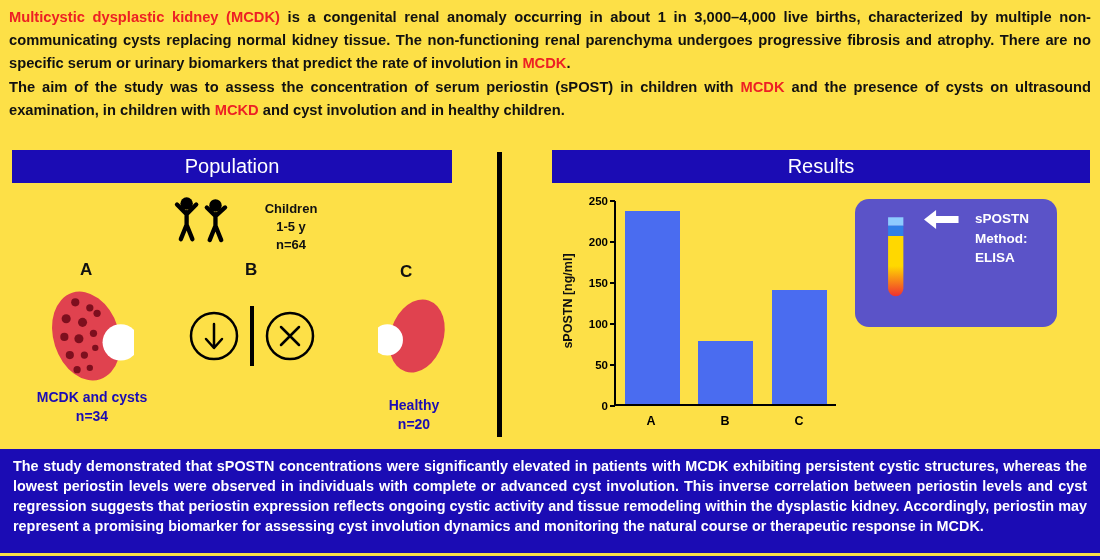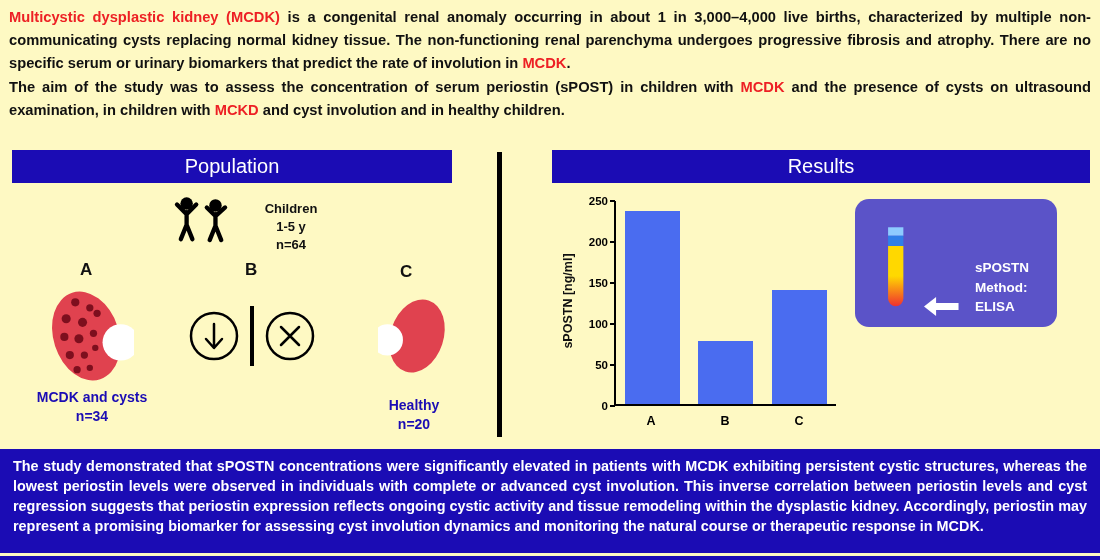--- a/index.html
+++ b/index.html
@@ -1,18 +1,18 @@
 <!DOCTYPE html>
 <html style="--navy: #1b0cb4; --red-text: #ed2024; --bar-blue: #4a6cf0; --purple-box: #5b53c8; --kidney-red: #e0424f; --cyst-dark: #7d0f1e;"><head>
 <meta charset="utf-8">
 <style>
   *{box-sizing:border-box;margin:0;padding:0}
   html,body{background:#fff}
   body{width:1100px;height:560px;font-family:"Liberation Sans",sans-serif;overflow:hidden}
-  .abstract{position:relative;width:1100px;height:560px;background:#fef9c3;overflow:hidden}
+  .abstract{position:relative;width:1100px;height:560px;background:#fde047;overflow:hidden}
 
   
   .intro{position:absolute;left:9px;top:6px;width:1082px;font-size:14.7px;font-weight:700;
          line-height:1.58;text-align:justify;color:#111}
   .intro p{margin:0}
   .red{color:var(--red-text)}
 
   
   .panel-header{position:absolute;height:33px;background:var(--navy);color:#fff;font-size:20px;
                 font-weight:400;text-align:center;line-height:33px}
@@ -48,21 +48,21 @@
   .y-axis{position:absolute;left:14px;top:8px;width:44px;height:205px}
   .ytick{position:absolute;right:6px;transform:translateY(50%);font-size:11.5px;font-weight:700}
   .ytick::after{content:"";position:absolute;right:-7px;top:50%;margin-top:-1px;width:5px;height:2px;background:#000}
   .plot{position:absolute;left:58px;top:8px;width:222px;height:205px;border-left:2px solid #000;
         border-bottom:2px solid #000;display:flex;align-items:flex-end;justify-content:space-around}
   .bar{width:55px;background:var(--bar-blue)}
   .x-labels{position:absolute;left:58px;top:221px;width:222px;display:flex;justify-content:space-around}
   .xlab{width:55px;text-align:center;font-weight:700;font-size:12.5px}
 
   .method-box{position:absolute;left:855px;top:199px;width:202px;height:128px;background:var(--purple-box);
-              border-radius:14px;display:flex;align-items:flex-end;padding:10px 28px;gap:16px}
+              border-radius:14px;display:flex;align-items:flex-start;padding:10px 28px;gap:16px}
   .method-text{color:#fff;font-weight:700;font-size:13.5px;line-height:1.45}
   .stats{position:absolute;left:856px;top:348px;width:216px;color:var(--navy);font-weight:700;
          font-size:13.5px;line-height:1.45}
 
   
   .conclusion{position:absolute;left:0;top:449px;width:1100px;height:104px;background:var(--navy);
               color:#fff;font-weight:700;font-size:14.4px;line-height:1.4;text-align:justify;
               padding:7px 13px}
   .bottom-strip{position:absolute;left:0;top:556px;width:1100px;height:4px;background:var(--navy)}
 </style>

